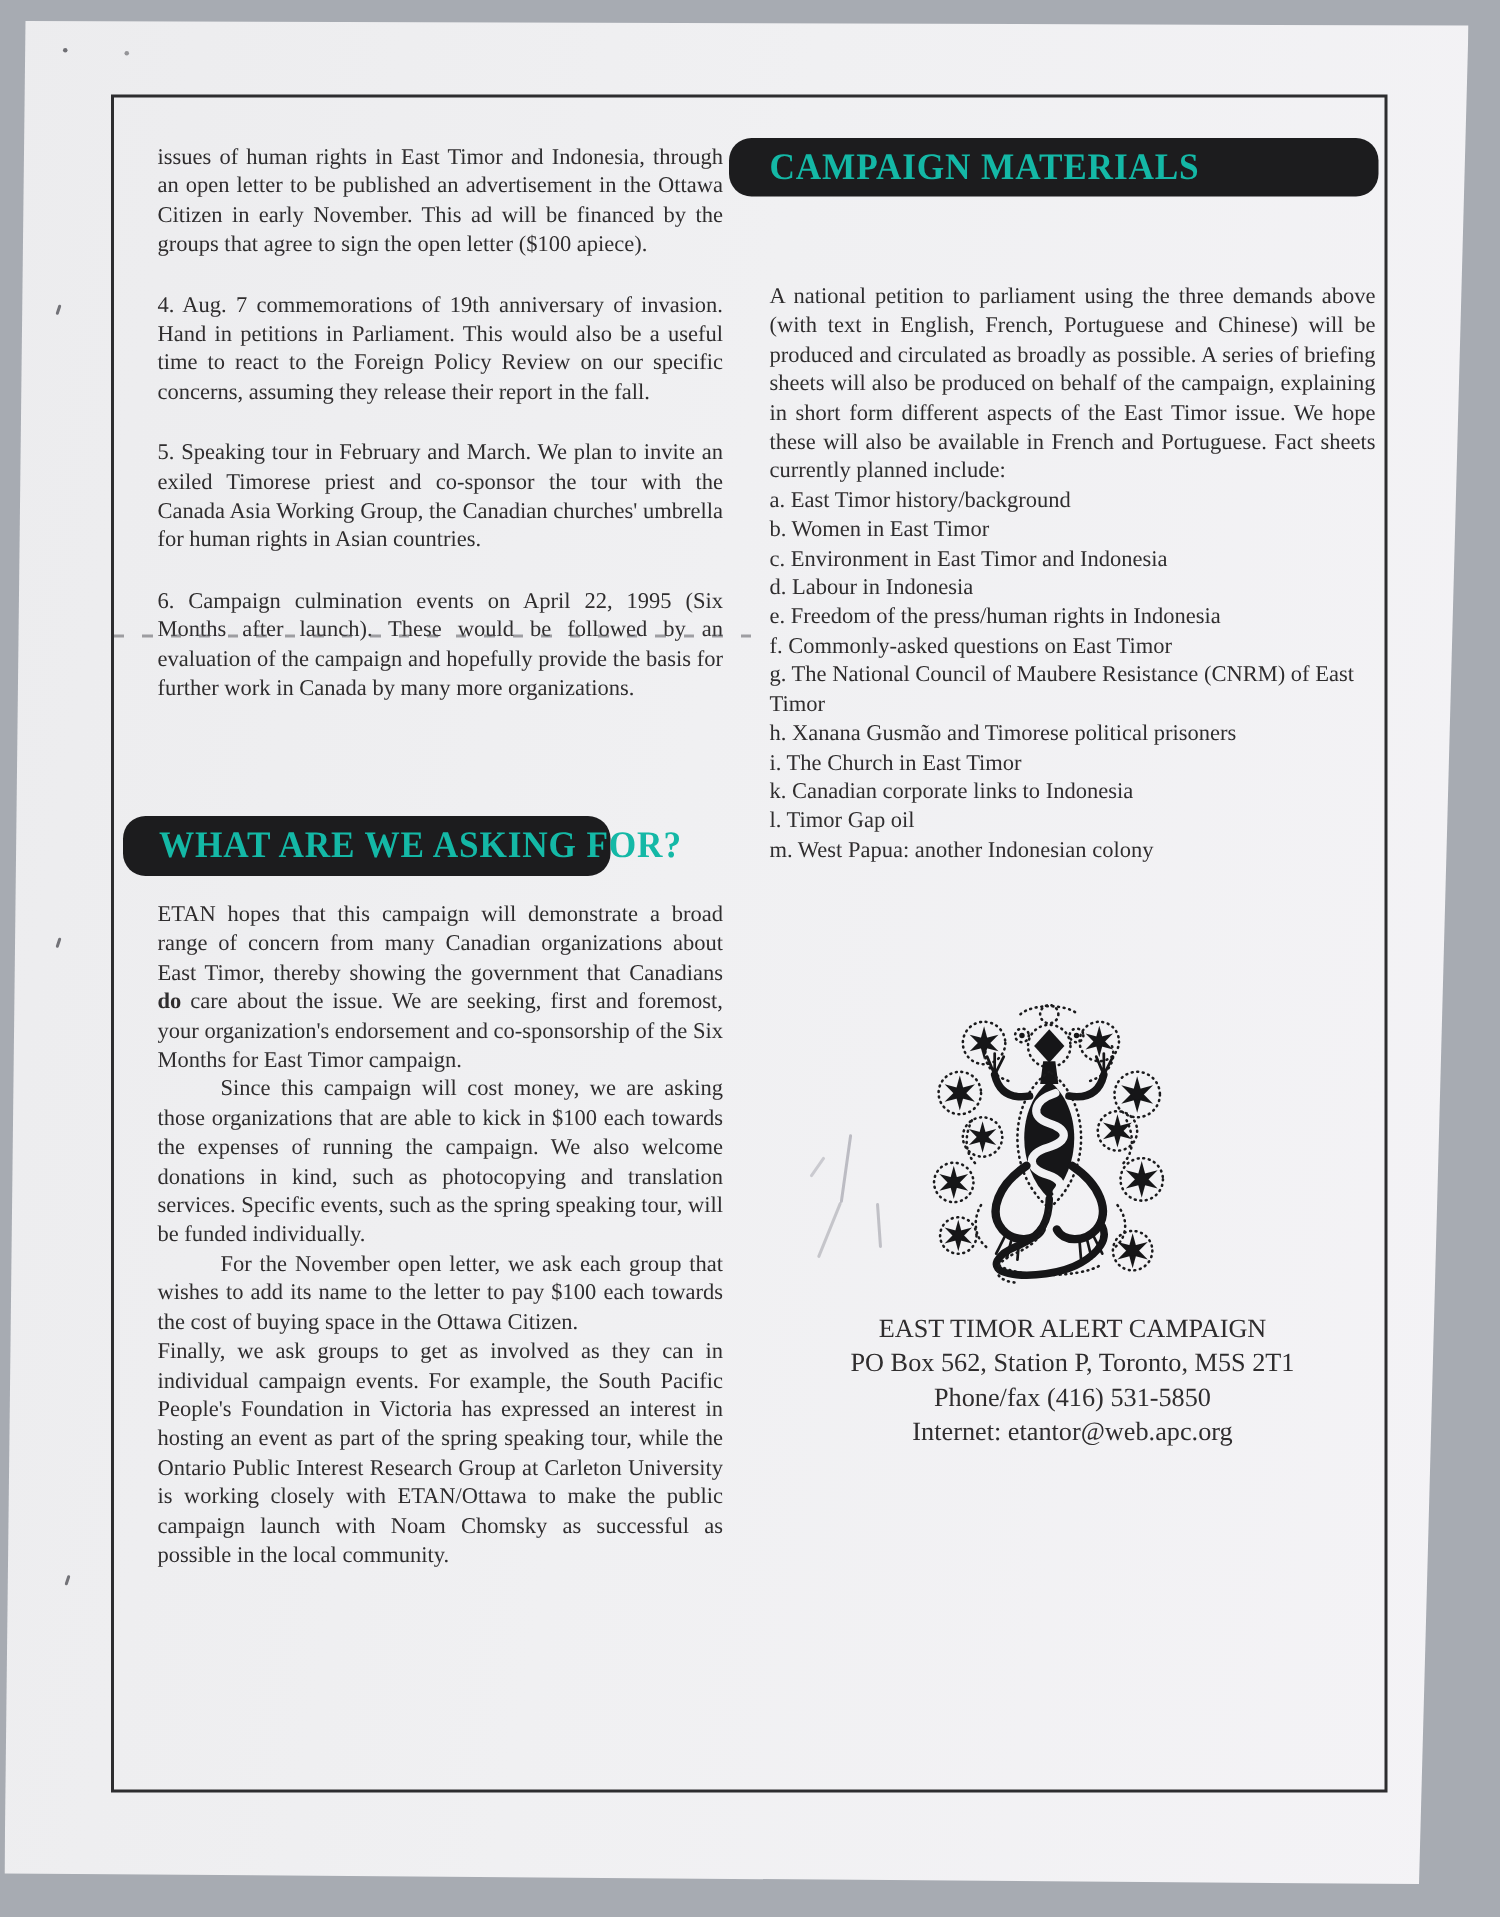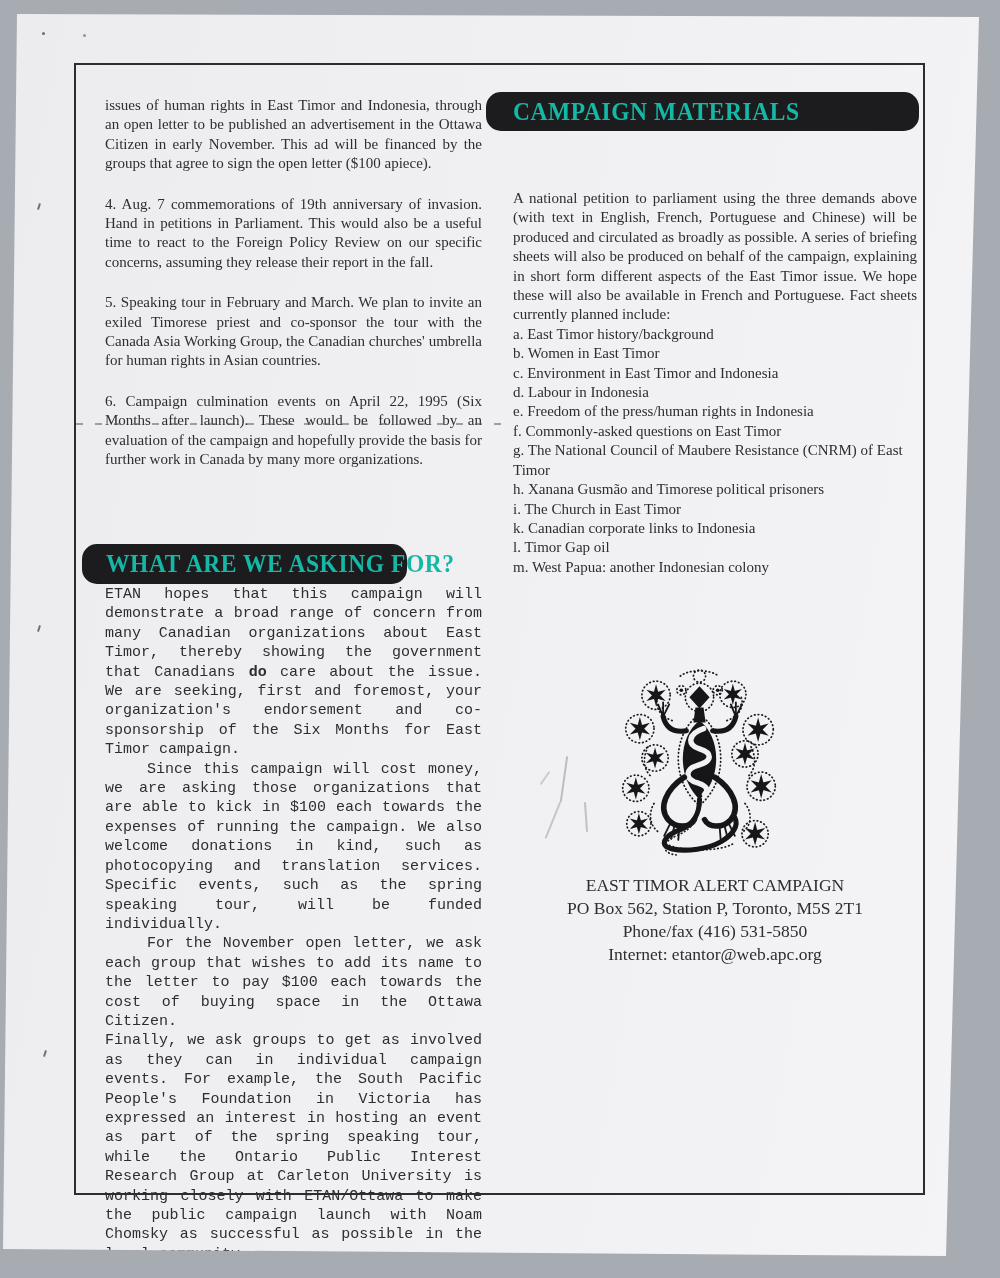--- a/index.html
+++ b/index.html
@@ -50,21 +50,21 @@
       <p>issues of human rights in East Timor and Indonesia, through an open letter to be published an advertisement in the Ottawa Citizen in early November. This ad will be financed by the groups that agree to sign the open letter ($100 apiece).</p>
       <p>4. Aug. 7 commemorations of 19th anniversary of invasion. Hand in petitions in Parliament. This would also be a useful time to react to the Foreign Policy Review on our specific concerns, assuming they release their report in the fall.</p>
       <p>5. Speaking tour in February and March. We plan to invite an exiled Timorese priest and co-sponsor the tour with the Canada Asia Working Group, the Canadian churches' umbrella for human rights in Asian countries.</p>
       <p class="tight">6. Campaign culmination events on April 22, 1995 (Six Months after launch). These would be followed by an evaluation of the campaign and hopefully provide the basis for further work in Canada by many more organizations.</p>
     </div>
 
     <div class="bar" style="left:82px;top:544px;width:325px;height:40px;padding-left:24px;box-sizing:border-box;">
       <span class="bar-label">WHAT ARE WE ASKING FOR?</span>
     </div>
 
-    <div class="col" style="left:105px;top:585px;width:377px;font-family:Liberation Mono, monospace;">
+    <div class="col" style="left:105px;top:601px;width:377px;">
       <p class="tight"><span>ETAN hopes that this campaign will demonstrate a broad range of concern from many Canadian organizations about East Timor, thereby showing the government that Canadians </span><b>do</b><span> care about the issue. We are seeking, first and foremost, your organization's endorsement and co-sponsorship of the Six Months for East Timor campaign.</span></p>
       <p class="ind">Since this campaign will cost money, we are asking those organizations that are able to kick in $100 each towards the expenses of running the campaign. We also welcome donations in kind, such as photocopying and translation services. Specific events, such as the spring speaking tour, will be funded individually.</p>
       <p class="ind">For the November open letter, we ask each group that wishes to add its name to the letter to pay $100 each towards the cost of buying space in the Ottawa Citizen.</p>
       <p class="tight">Finally, we ask groups to get as involved as they can in individual campaign events. For example, the South Pacific People's Foundation in Victoria has expressed an interest in hosting an event as part of the spring speaking tour, while the Ontario Public Interest Research Group at Carleton University is working closely with ETAN/Ottawa to make the public campaign launch with Noam Chomsky as successful as possible in the local community.</p>
     </div>
 
     <div class="bar" style="left:486px;top:92px;width:433px;height:39px;padding-left:27px;box-sizing:border-box;">
       <span class="bar-label">CAMPAIGN MATERIALS</span>
     </div>
 

